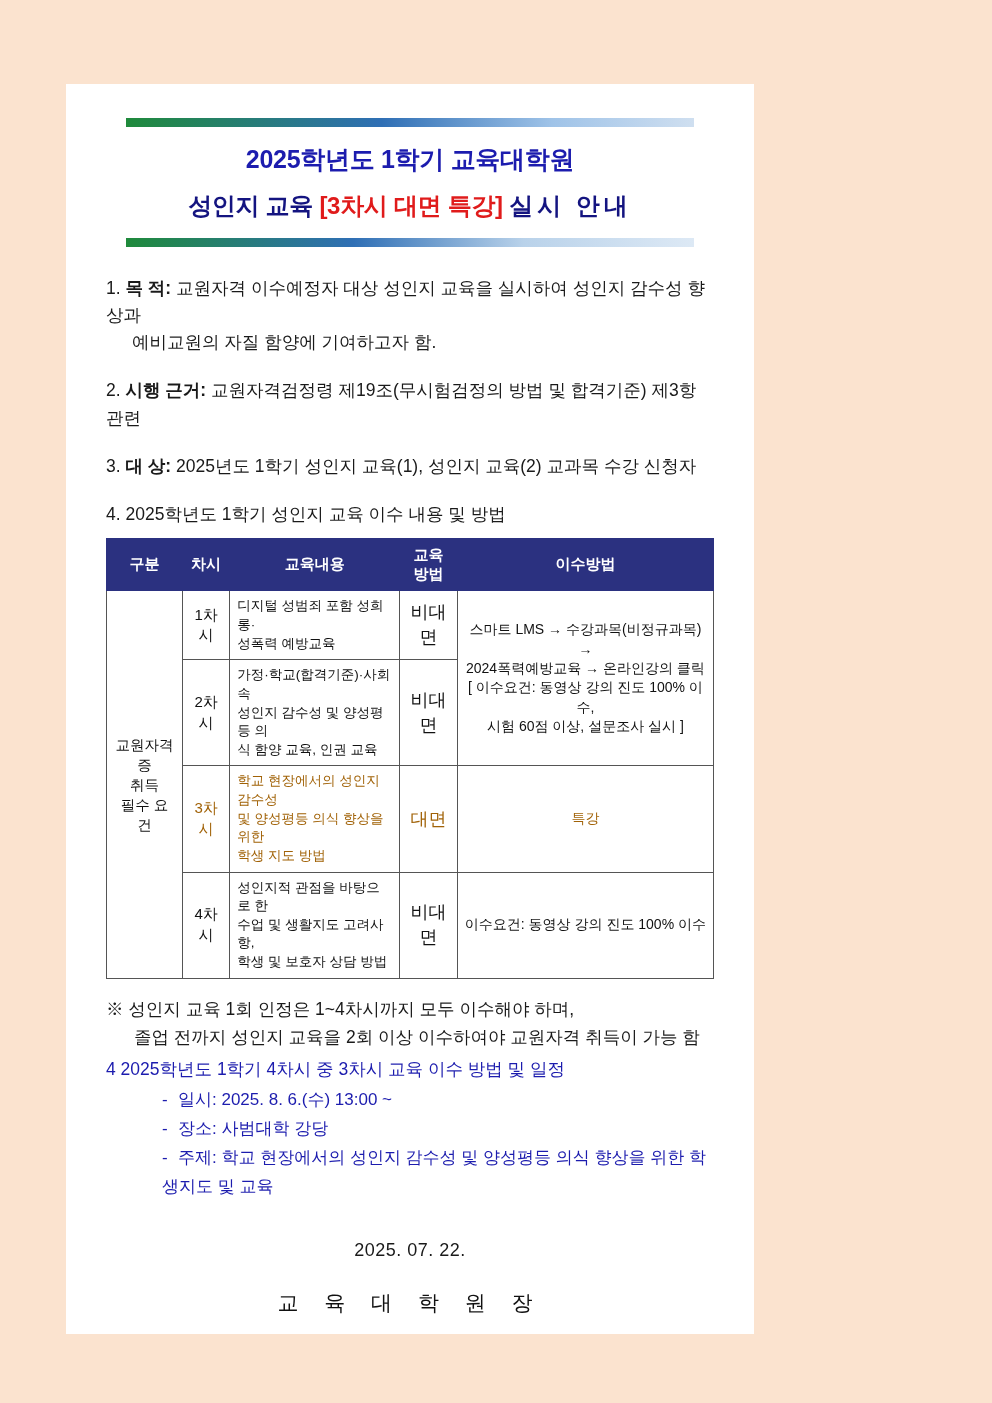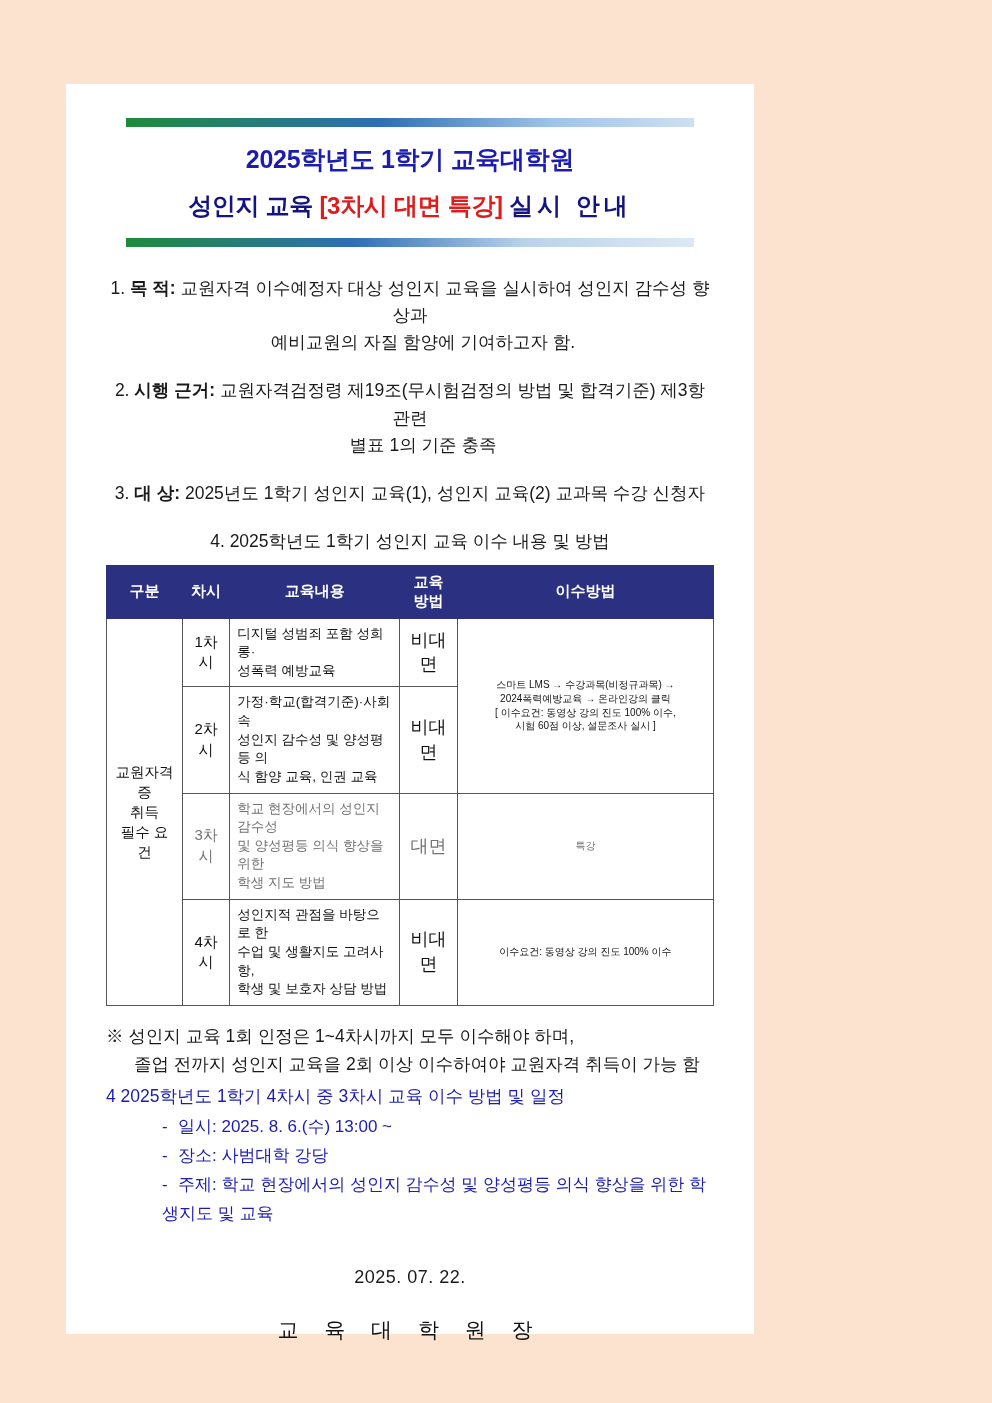--- a/index.html
+++ b/index.html
@@ -56,21 +56,20 @@
   }
   
   .items {
     margin-top: 28px;
     color: #1a1a1a;
     font-size: 17.5px;
     line-height: 1.55;
   }
   .item {
     margin-bottom: 21px;
-    text-align: center;
   }
   .item .num {
     font-weight: normal;
   }
   .item .lbl {
     font-weight: bold;
   }
   .item .ind {
     display: block;
     padding-left: 26px;
@@ -95,29 +94,29 @@
     padding: 7px 2px;
     text-align: center;
     line-height: 1.25;
   }
   table.main td {
     border: 1px solid #555;
     padding: 6px 7px;
     vertical-align: middle;
     line-height: 1.38;
   }
-  td.blue { color: #737373; }
+  td.blue { color: #a16207; }
   td.first {
     text-align: center;
     font-size: 14.5px;
     line-height: 1.9;
   }
   td.cha { text-align: center; font-size: 15px; }
   td.method { text-align: center; font-size: 18px; }
-  td.how { text-align: center; font-size: 10px; line-height: 1.55; }
+  td.how { text-align: center; font-size: 14px; line-height: 1.55; }
   
   .notes {
     margin-top: 16px;
     font-size: 17.5px;
     color: #1a1a1a;
     line-height: 1.6;
   }
   .note-star .ind2 {
     display: block;
     padding-left: 28px;
@@ -180,21 +179,20 @@
       <span class="num">1.</span>
       <span class="lbl">목 적:</span>
       <span>교원자격 이수예정자 대상 성인지 교육을 실시하여 성인지 감수성 향상과</span>
       <span class="ind">예비교원의 자질 함양에 기여하고자 함.</span>
     </div>
 
     <div class="item">
       <span class="num">2.</span>
       <span class="lbl">시행 근거:</span>
       <span>교원자격검정령 제19조(무시험검정의 방법 및 합격기준) 제3항 관련</span>
-      <span class="ind">별표 1의 기준 충족</span>
     </div>
 
     <div class="item">
       <span class="num">3.</span>
       <span class="lbl">대 상:</span>
       <span>2025년도 1학기 성인지 교육(1), 성인지 교육(2) 교과목 수강 신청자</span>
     </div>
 
     <div class="item item-4">
       <span class="num">4.</span>

